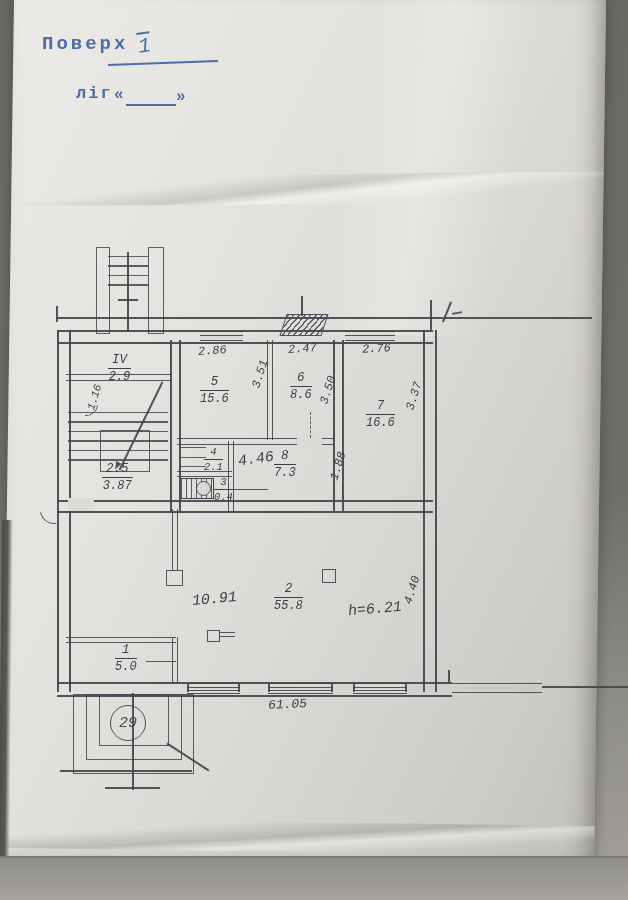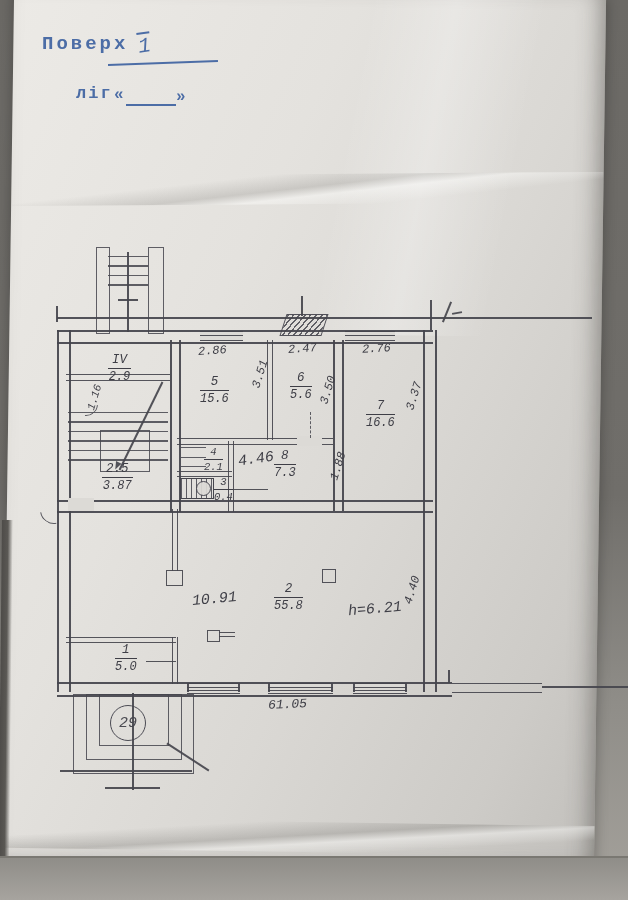--- a/index.html
+++ b/index.html
@@ -117,21 +117,21 @@
   <div class="frac" style="left:200px;top:376px;">
     <span class="num">5</span>
     <span class="den">15.6</span>
   </div>
   <div class="lbl vdim" style="left:246px;top:368px;">3.51</div>
   <div class="plan-el dvT" style="left:267px;top:340px;width:4px;height:100px;"></div>
 
   <div class="lbl" style="left:288px;top:343px;transform:rotate(-4deg);">2.47</div>
   <div class="frac" style="left:290px;top:372px;">
     <span class="num">6</span>
-    <span class="den">5.6</span>
+    <span class="den">8.6</span>
   </div>
   <div class="lbl vdim" style="left:314px;top:384px;">3.50</div>
   <div class="plan-el dv" style="left:333px;top:340px;width:7px;height:171px;"></div>
 
   <div class="lbl" style="left:362px;top:343px;transform:rotate(-3deg);">2.76</div>
   <div class="frac" style="left:366px;top:400px;">
     <span class="num">7</span>
     <span class="den">16.6</span>
   </div>
   <div class="lbl vdim" style="left:400px;top:390px;">3.37</div>

